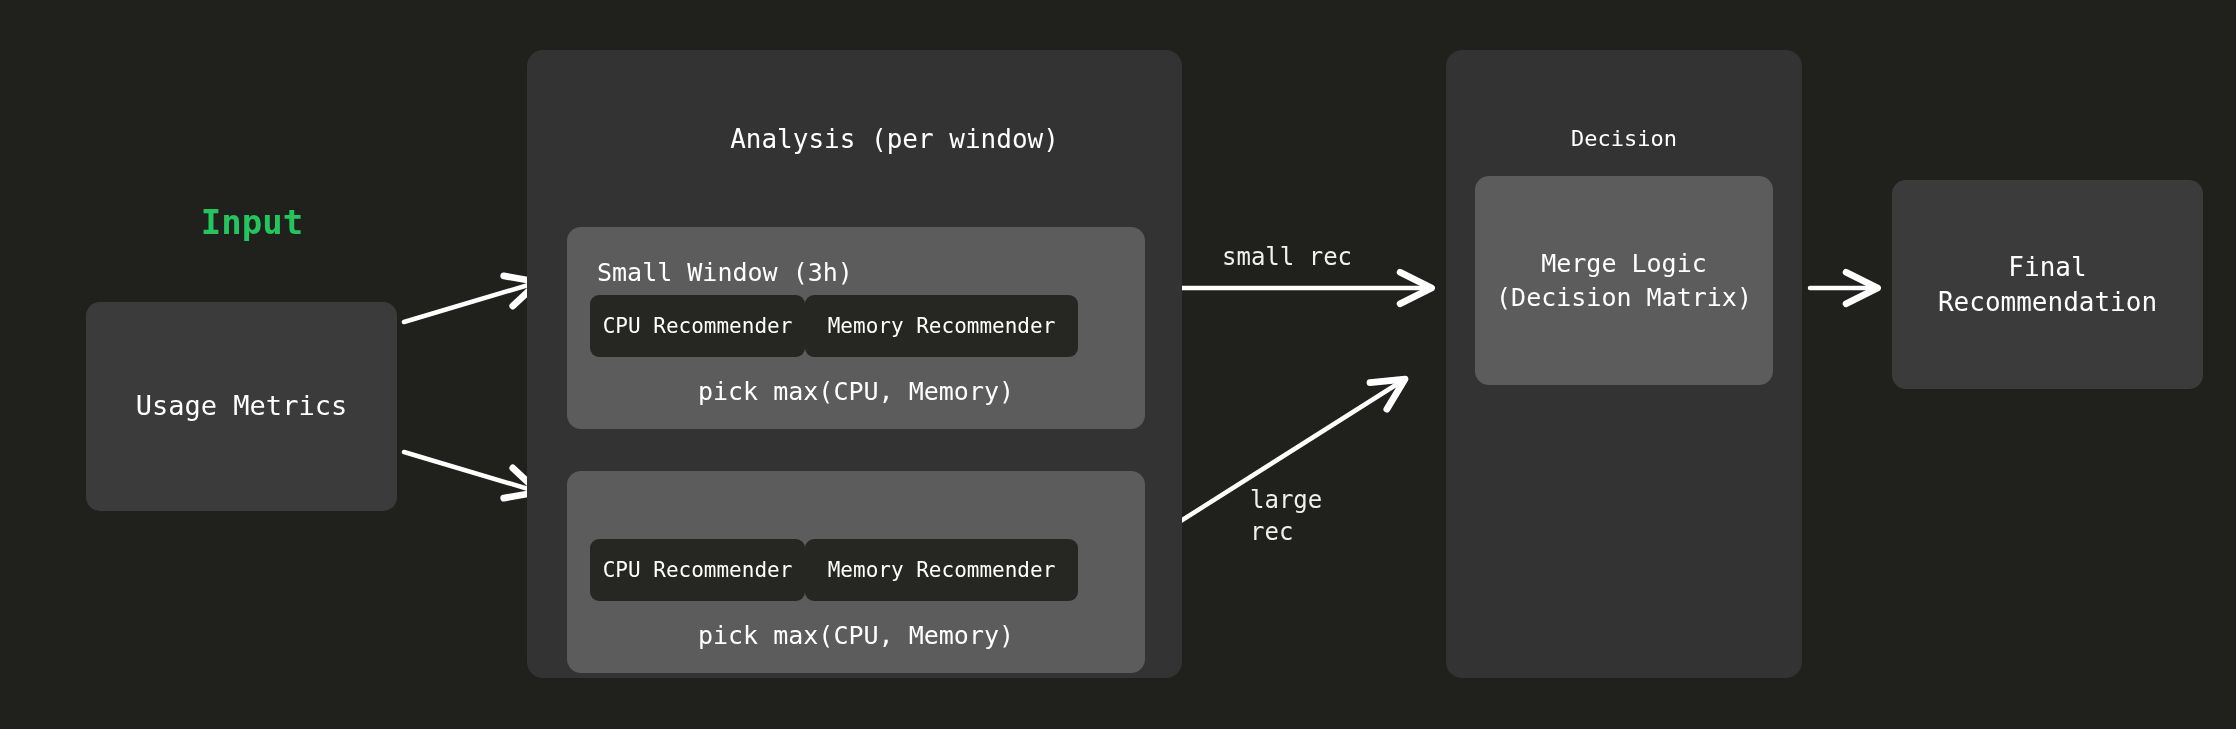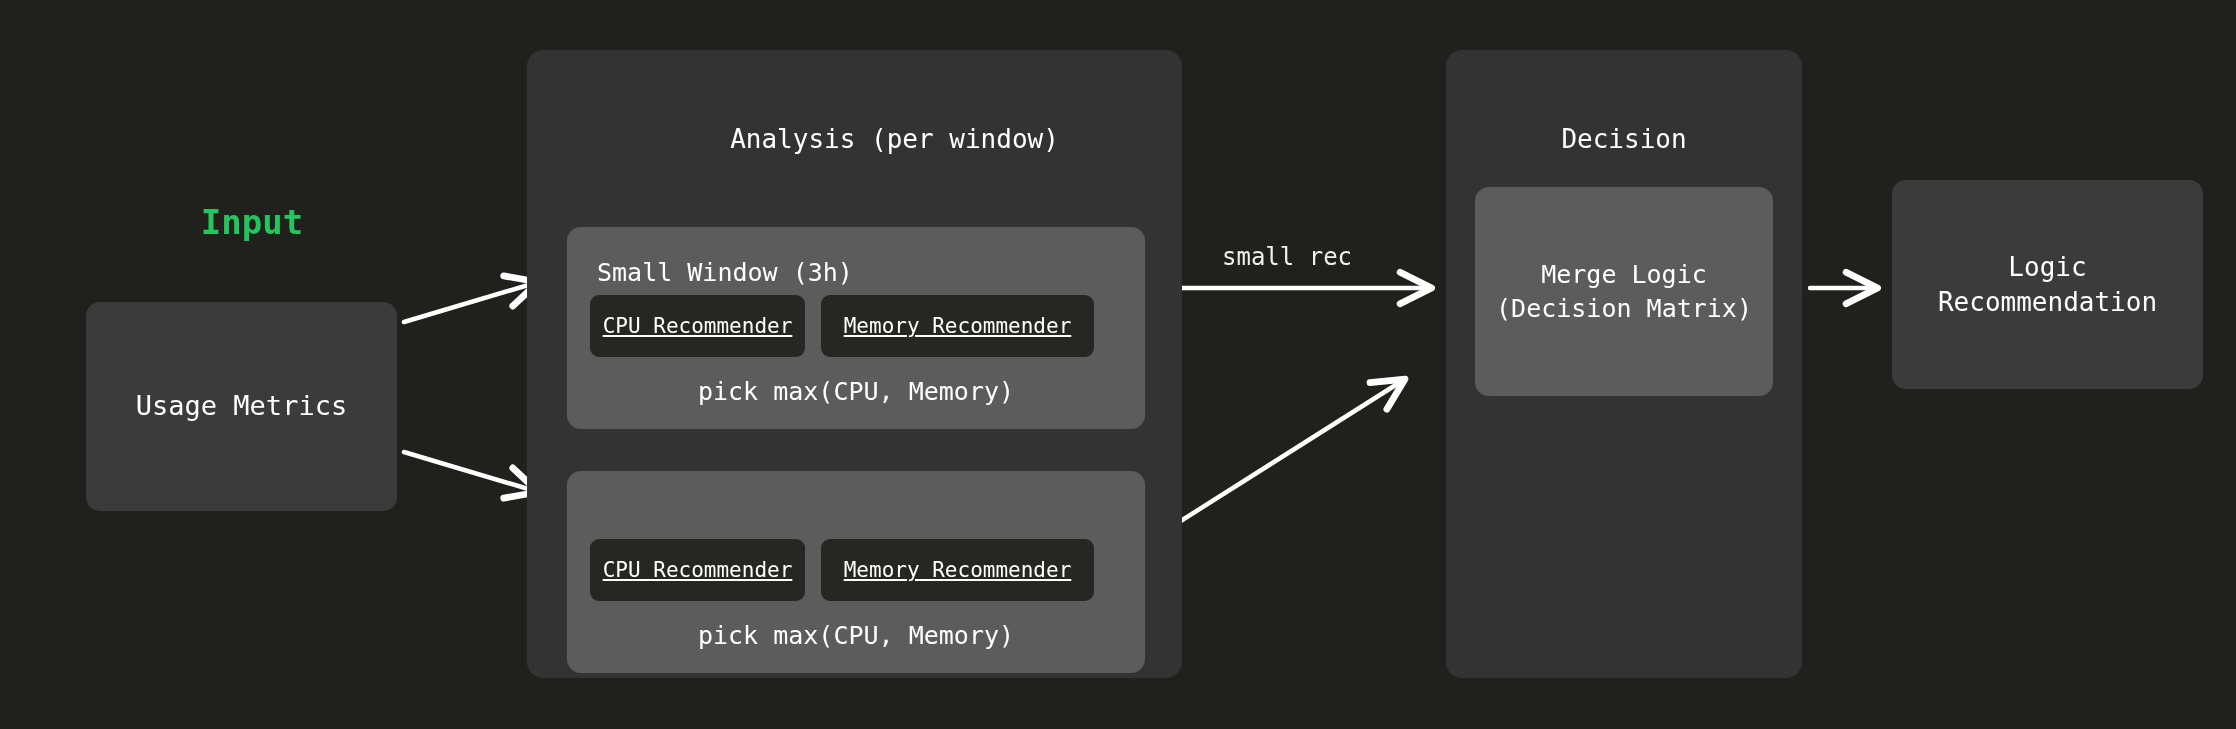--- a/index.html
+++ b/index.html
@@ -97,22 +97,20 @@
     top: 21px;
     font-size: 25px;
     white-space: pre;
     margin-top: 8px;
   }
   .rec-row {
     position: absolute;
     left: 23px;
     top: 68px;
     display: flex;
-    gap: 16px;
-    text-decoration: underline;
   }
   .rec-box {
     background: #262622;
     border-radius: 9px;
     height: 62px;
     display: flex;
     align-items: center;
     justify-content: center;
     font-size: 21px;
     white-space: pre;
@@ -140,40 +138,39 @@
     background: #333333;
     border-radius: 16px;
     display: block;
   }
   #decision-title {
     position: absolute;
     left: 0;
     top: 72px;
     width: 356px;
     height: 34px;
-    font-size: 26px;
+    font-size: 22px;
     display: flex;
     align-items: center;
     justify-content: center;
   }
   #merge-logic {
     position: absolute;
     left: 29px;
     top: 126px;
     width: 298px;
     height: 209px;
     background: #5c5c5c;
     border-radius: 14px;
     display: flex;
     align-items: center;
     justify-content: center;
     font-size: 25px;
     text-align: center;
     white-space: pre-line;
-    margin-top: 11px;
   }
   #oscillation-check {
     position: absolute;
     left: 29px;
     top: 425px;
     width: 298px;
     height: 133px;
     background: #5c5c5c;
     border-radius: 14px;
     display: flex;
@@ -269,19 +266,21 @@
 
   <div class="node" id="decision-cluster">
 
     <div id="decision-title">Decision</div>
 
     <div id="merge-logic">Merge Logic
 (Decision Matrix)</div>
 
   </div>
 
-  <div class="node" id="final-recommendation">Logic
+  <div class="node" id="final-recommendation">Final
 Recommendation</div>
 
   <div class="edge-label" id="label-small-rec">small rec</div>
 
+  <div class="edge-label" id="label-large-rec">large
+rec</div>
 
 </div>
 
 </body></html>

